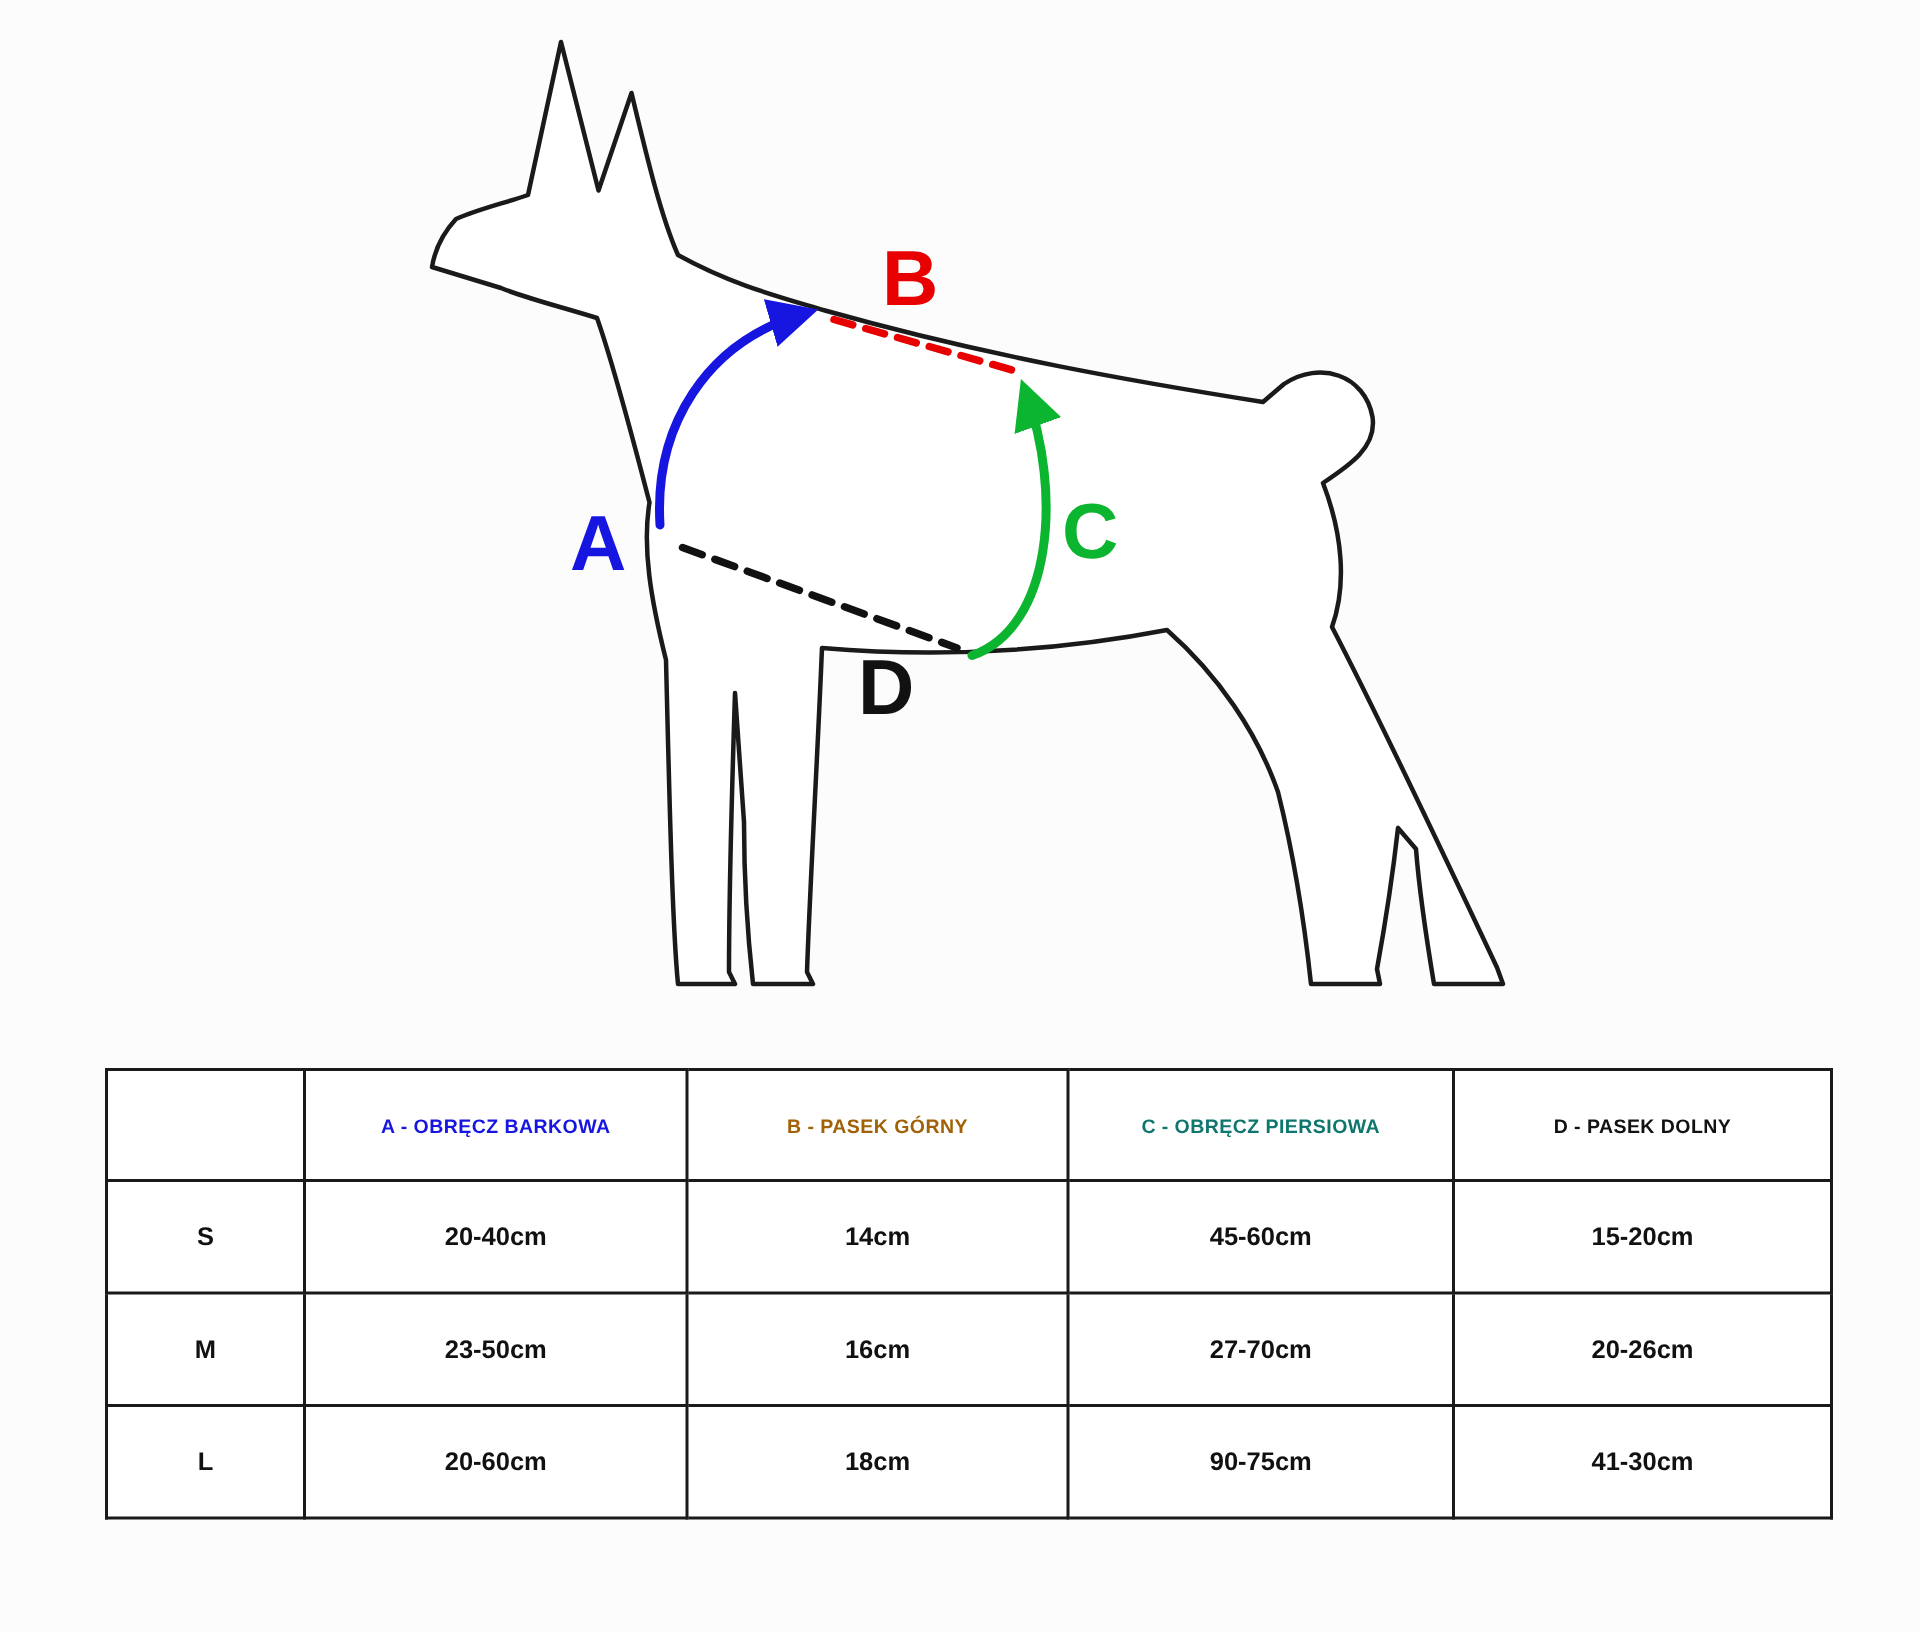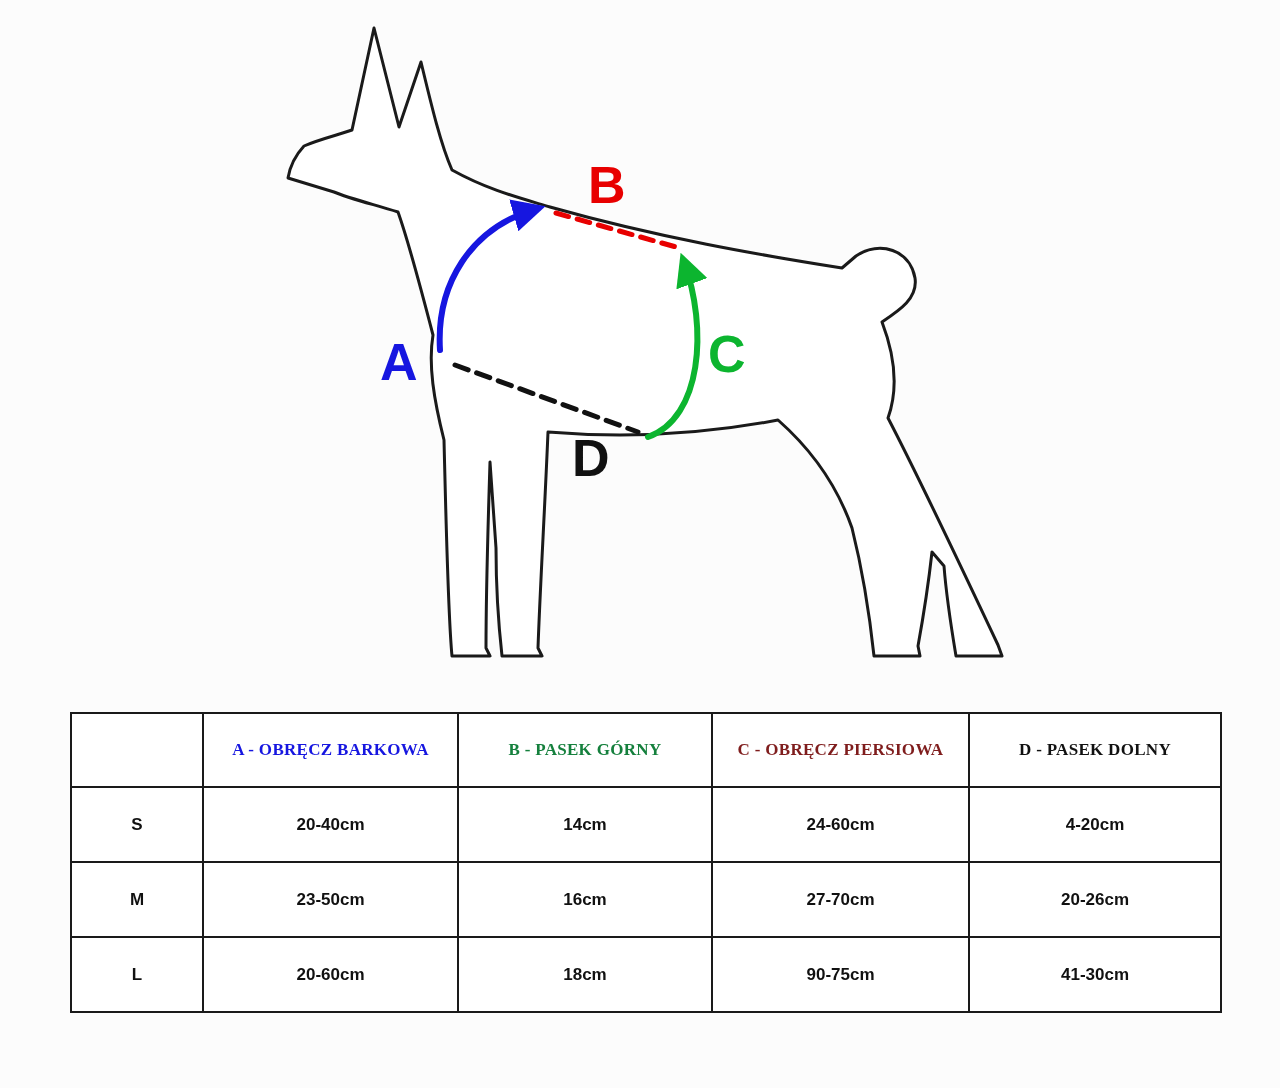--- a/index.html
+++ b/index.html
@@ -31,40 +31,39 @@
     background:#ffffff;
   }
   .size-table td, .size-table th{
     border:2px solid #1a1a1a;
     text-align:center;
     vertical-align:middle;
     padding:0;
   }
   .size-table th{
     height:72px;
-    font-size:17px;
+    font-size:13px;
     font-weight:bold;
     letter-spacing:0.3px;
-    font-family:Liberation Serif, serif;
   }
   .size-table td{
     height:73px;
     font-size:17px;
     font-weight:bold;
     color:#111111;
   }
   .col-size{ width:130px; }
   .col-a{ width:253px; }
   .col-b{ width:252px; }
   .col-c{ width:255px; }
   .col-d{ width:250px; }
 
   .hdr-a{ color:#1616e0; }
-  .hdr-b{ color:#15803d;margin-left:44px; }
-  .hdr-c{ color:#7f1d1d; }
+  .hdr-b{ color:#a16207;margin-left:44px; }
+  .hdr-c{ color:#0f766e; }
   .hdr-d{ color:#111111; }
 
   .size-cell{
     font-size:20px;
     font-weight:bold;
     color:#111111;
   }
 </style>
 </head>
 <body>
@@ -143,22 +142,22 @@
         <th class="col-b hdr-b">B - PASEK GÓRNY</th>
         <th class="col-c hdr-c">C - OBRĘCZ PIERSIOWA</th>
         <th class="col-d hdr-d">D - PASEK DOLNY</th>
       </tr>
     </thead>
     <tbody>
       <tr>
         <td class="size-cell">S</td>
         <td>20-40cm</td>
         <td>14cm</td>
-        <td>24-60cm</td>
-        <td>4-20cm</td>
+        <td>45-60cm</td>
+        <td>15-20cm</td>
       </tr>
       <tr>
         <td class="size-cell">M</td>
         <td>23-50cm</td>
         <td>16cm</td>
         <td>27-70cm</td>
         <td>20-26cm</td>
       </tr>
       <tr>
         <td class="size-cell">L</td>

